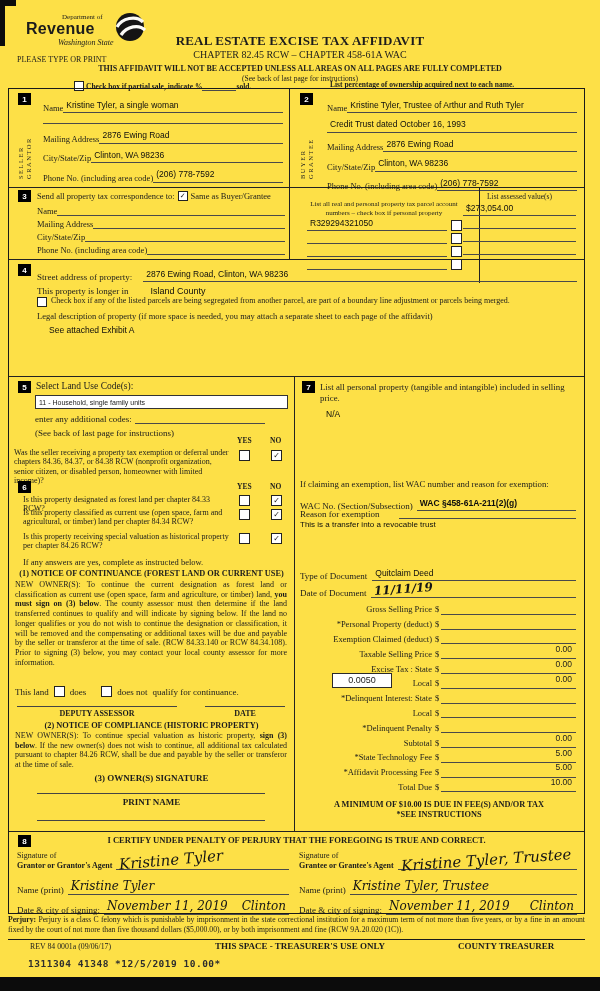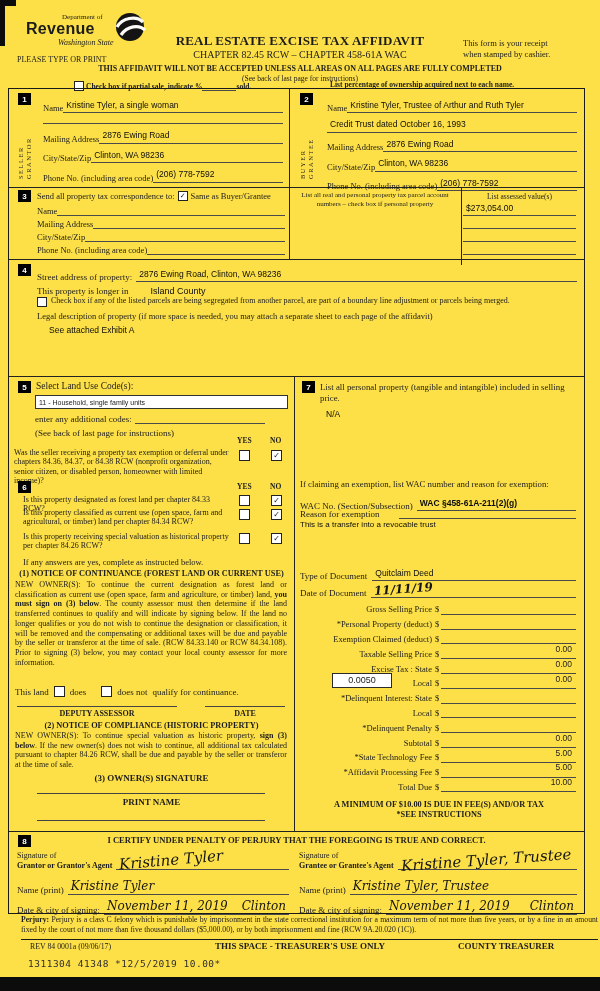--- a/index.html
+++ b/index.html
@@ -1,20 +1,20 @@
 <!DOCTYPE html>
 <html><head>
 <meta charset="utf-8">
 <style>
   html,body{margin:0;padding:0;background:#9a9a9a;}
   .page{position:relative;width:600px;height:991px;margin:0 auto;background:#fde047;
         font-family:"Liberation Serif",serif;color:#1c1c1c;overflow:hidden;}
   .abs{position:absolute;}
   .sans{font-family:"Liberation Sans",sans-serif;}
-  .mono{font-family:"DejaVu Sans Mono",monospace;}
+  .mono{font-family:"DejaVu Sans Mono",monospace;font-weight:bold;}
   .hand{font-family:"DejaVu Serif",serif;font-style:italic;color:#151515;}
   .bold{font-weight:bold;}
   .ctr{text-align:center;}
   .lab{font-size:8.5px;}
   .lab9{font-size:9px;}
   .val{font-family:"Liberation Sans",sans-serif;font-size:8.5px;color:#0d0d0d;}
   .frow{display:flex;align-items:flex-end;}
   .fline{flex:1;border-bottom:1px solid #4a4a4a;padding:0 3px;line-height:1.15;min-height:10px;}
   .cb{display:inline-flex;align-items:center;justify-content:center;width:8px;height:8px;
       border:1px solid #222;font:7px "DejaVu Sans",sans-serif;background:#fff;flex:0 0 auto;}
@@ -56,24 +56,20 @@
           <path d="M3 16 C8 7, 22 4, 29 11" stroke="#fafaf7" fill="none" stroke-width="3.2"></path>
           <path d="M7 24 C13 15, 25 13, 31 19" stroke="#fafaf7" fill="none" stroke-width="3.2"></path>
         </svg>
       </span>
     </div>
   </div>
 
   <div class="abs bold ctr" style="left:120px;top:33px;width:360px;font-size:13px;letter-spacing:.2px;">REAL ESTATE EXCISE TAX AFFIDAVIT</div>
   <div class="abs ctr" style="left:120px;top:49px;width:360px;font-size:10px;">CHAPTER 82.45 RCW – CHAPTER 458-61A WAC</div>
 
-  <div class="abs" style="left:463px;top:38px;width:120px;font-size:8.5px;line-height:11px;">
-    <span>This form is your receipt</span><br>
-    <span>when stamped by cashier.</span>
-  </div>
 
   <div class="abs" style="left:17px;top:55px;font-size:8px;">PLEASE TYPE OR PRINT</div>
   <div class="abs bold ctr" style="left:40px;top:64px;width:520px;font-size:8px;">THIS AFFIDAVIT WILL NOT BE ACCEPTED UNLESS ALL AREAS ON ALL PAGES ARE FULLY COMPLETED</div>
   <div class="abs ctr" style="left:150px;top:74px;width:300px;font-size:7.5px;">(See back of last page for instructions)</div>
 
   <div class="abs frow" style="left:74px;top:80px;width:220px;">
     <span class="cb"></span>
     <span class="bold" style="font-size:7.5px;margin-left:2px;">Check box if partial sale, indicate %</span>
     <span class="fline" style="max-width:28px;"></span>
     <span class="bold" style="font-size:7.5px;">sold.</span>
@@ -164,24 +160,42 @@
               <span class="lab">City/State/Zip</span>
               <span class="fline"></span>
             </div>
           <div class="frow">
               <span class="lab">Phone No. (including area code)</span>
               <span class="fline"></span>
             </div>
         </div>
       </div>
 
-      <div class="abs" style="left:280px;top:0;width:166px;height:72px;border-right:1px solid #222;padding:3px;">
+      <div class="abs" style="left:280px;top:0;width:166px;height:72px;border-right:1px solid #222;padding:12px;">
         <div class="ctr" style="font-size:7px;line-height:8.5px;padding:1px 4px 0 4px;">
           <span>List all real and personal property tax parcel account</span><br>
           <span>numbers – check box if personal property</span>
+        </div>
+        <div style="padding:1px 5px 0 6px;">
+          <div class="frow" style="height:13px;gap:4px;">
+              <span class="fline"><span class="val">R329294321050</span></span>
+              <span class="cb big"></span>
+            </div>
+          <div class="frow" style="height:13px;gap:4px;">
+              <span class="fline"><span class="val"></span></span>
+              <span class="cb big"></span>
+            </div>
+          <div class="frow" style="height:13px;gap:4px;">
+              <span class="fline"><span class="val"></span></span>
+              <span class="cb big"></span>
+            </div>
+          <div class="frow" style="height:13px;gap:4px;">
+              <span class="fline"><span class="val"></span></span>
+              <span class="cb big"></span>
+            </div>
         </div>
       </div>
 
       <div class="abs" style="left:446px;top:0;width:129px;height:72px;">
         <div class="ctr" style="font-size:7.5px;padding-top:5px;">List assessed value(s)</div>
         <div style="padding:2px 8px 0 8px;">
           <div class="frow" style="height:13px;">
               <span class="fline"><span class="val">$273,054.00</span></span>
             </div>
           <div class="frow" style="height:13px;">
@@ -192,21 +206,21 @@
             </div>
           <div class="frow" style="height:13px;">
               <span class="fline"><span class="val"></span></span>
             </div>
         </div>
       </div>
     </div>
 
     <div class="abs" style="left:0;top:170px;width:575px;height:117px;border-bottom:1px solid #222;">
       <span class="secnum" style="left:9px;top:5px;">4</span>
-      <div class="abs frow" style="left:28px;top:4px;width:540px;gap:4px;justify-content:center;">
+      <div class="abs frow" style="left:28px;top:4px;width:540px;gap:11px;justify-content:center;">
         <span class="lab9 bold" style="font-weight:normal;font-size:9px;">Street address of property:</span>
         <span class="fline"><span class="val">2876 Ewing Road, Clinton, WA 98236</span></span>
       </div>
       <div class="abs" style="left:28px;top:21px;">
         <span class="lab9">This property is longer in</span>
         <span class="val" style="margin-left:18px;font-size:9px;">Island County</span>
       </div>
       <div class="abs frow" style="left:28px;top:37px;width:540px;gap:4px;align-items:flex-start;">
         <span class="cb" style="margin-top:1px;"></span>
         <span style="font-size:8px;">Check box if any of the listed parcels are being segregated from another parcel, are part of a boundary line adjustment or parcels being merged.</span>
@@ -426,21 +440,21 @@
           <span class="lab9">Date &amp; city of signing:</span>
           <span class="fline" style="display:flex;justify-content:space-between;">
             <span class="hand" style="font-size:12px;">November 11, 2019</span>
             <span class="hand" style="font-size:12px;">Clinton</span>
           </span>
         </div>
       </div>
     </div>
   </div>
 
-  <div class="abs" style="left:8px;top:915px;width:577px;font-size:7.7px;line-height:10px;text-align:justify;border-bottom:1.5px solid #1a1a1a;padding-bottom:4px;margin-left:13px;">
+  <div class="abs" style="left:8px;top:915px;width:577px;font-size:7.7px;line-height:10px;text-align:justify;border-bottom:1.5px solid #1a1a1a;padding-bottom:4px;">
     <span class="bold">Perjury:</span>
     <span>Perjury is a class C felony which is punishable by imprisonment in the state correctional institution for a maximum term of not more than five years, or by a fine in an amount fixed by the court of not more than five thousand dollars ($5,000.00), or by both imprisonment and fine (RCW 9A.20.020 (1C)).</span>
   </div>
 
   <div class="abs" style="left:30px;top:942px;font-size:7.8px;">REV 84 0001a (09/06/17)</div>
   <div class="abs bold ctr" style="left:150px;top:941px;width:300px;font-size:9px;">THIS SPACE - TREASURER'S USE ONLY</div>
   <div class="abs bold" style="left:458px;top:941px;font-size:9px;">COUNTY TREASURER</div>
 
   <div class="abs mono" style="left:28px;top:958px;font-size:9.5px;letter-spacing:.5px;color:#2e2e2e;">1311304  41348  *12/5/2019  10.00*</div>
 

